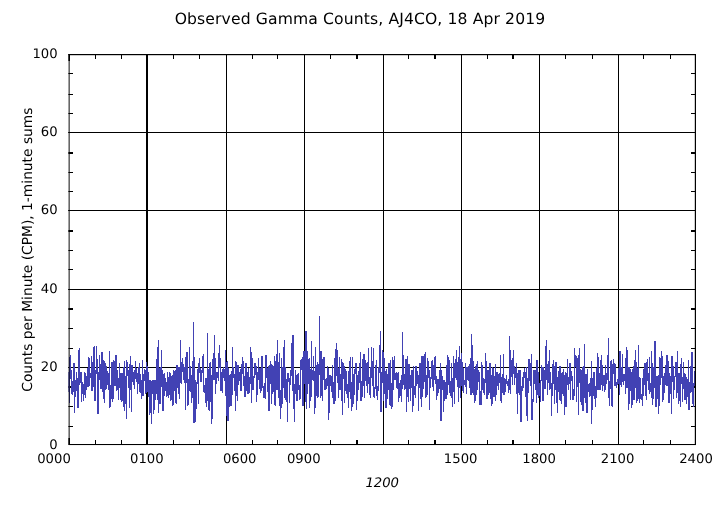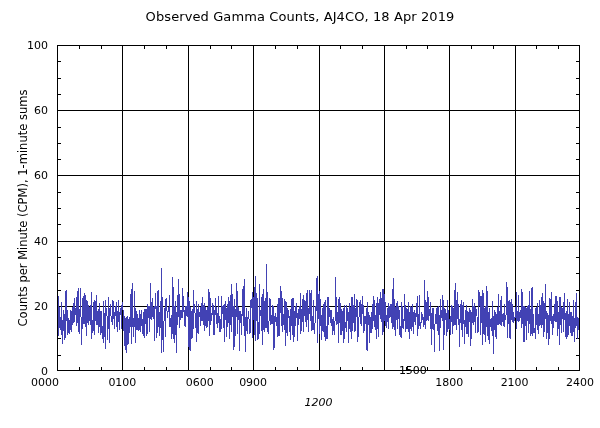--- a/index.html
+++ b/index.html
@@ -211,21 +211,21 @@
       <div class="tick-label ytick-label" style="left: 8px; width: 40px; top: 175.4px;">60</div>
       <div class="tick-label ytick-label" style="left: 8px; width: 40px; top: 110.2px;">60</div>
       <div class="tick-label ytick-label" style="left: 8px; width: 40px; top: 45px;">100</div>
     </div>
   <div id="xtick-labels">
       <div class="tick-label xtick-label" style="left: 45px; top: 376px;">0000</div>
       <div class="tick-label xtick-label" style="left: 122.375px; top: 376px;">0100</div>
       <div class="tick-label xtick-label" style="left: 187.75px; top: 376px; margin-left: 12px;">0600</div>
       <div class="tick-label xtick-label" style="left: 253.125px; top: 376px;">0900</div>
       <div class="tick-label xtick-label" style="left: 318.5px; top: 396px; font-style: italic;">1200</div>
-      <div class="tick-label xtick-label" style="left: 383.875px; top: 364px; margin-left: 29px;">1500</div>
+      <div class="tick-label xtick-label" style="left: 383.875px; top: 376px;">1500</div>
       <div class="tick-label xtick-label" style="left: 449.25px; top: 376px;">1800</div>
       <div class="tick-label xtick-label" style="left: 514.625px; top: 376px;">2100</div>
       <div class="tick-label xtick-label" style="left: 580px; top: 376px;">2400</div>
     </div>
 
   <div id="yaxis-label">Counts per Minute (CPM), 1-minute sums</div>
 
 </div>
 
 </body></html>

